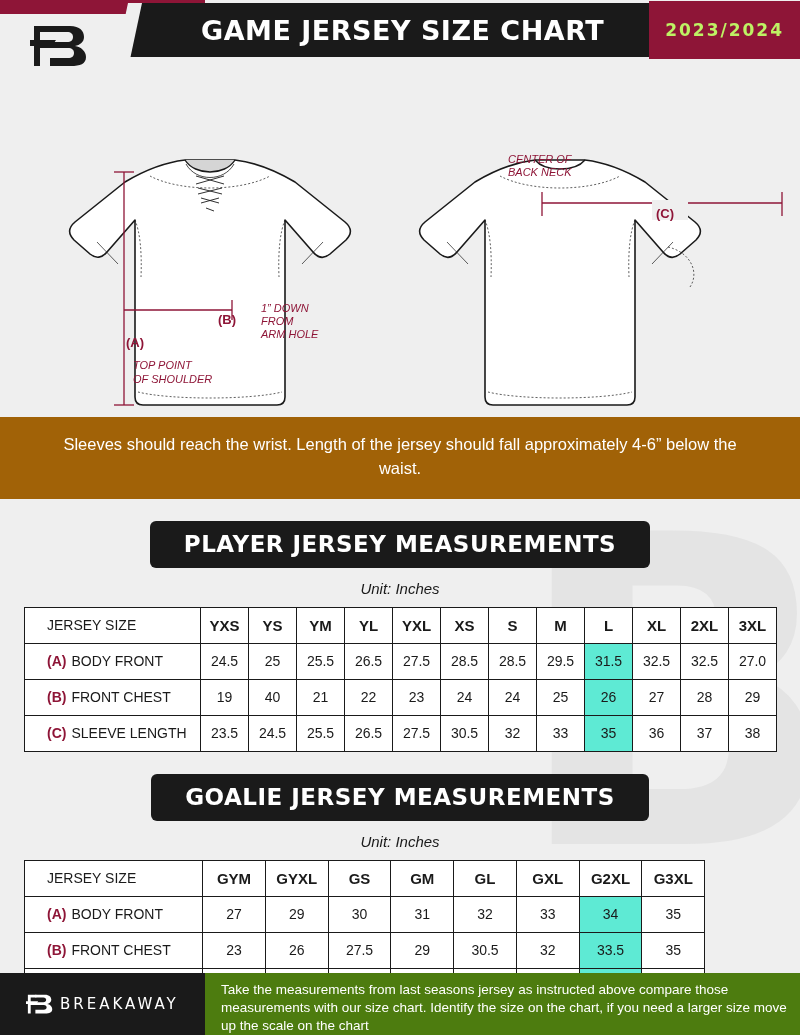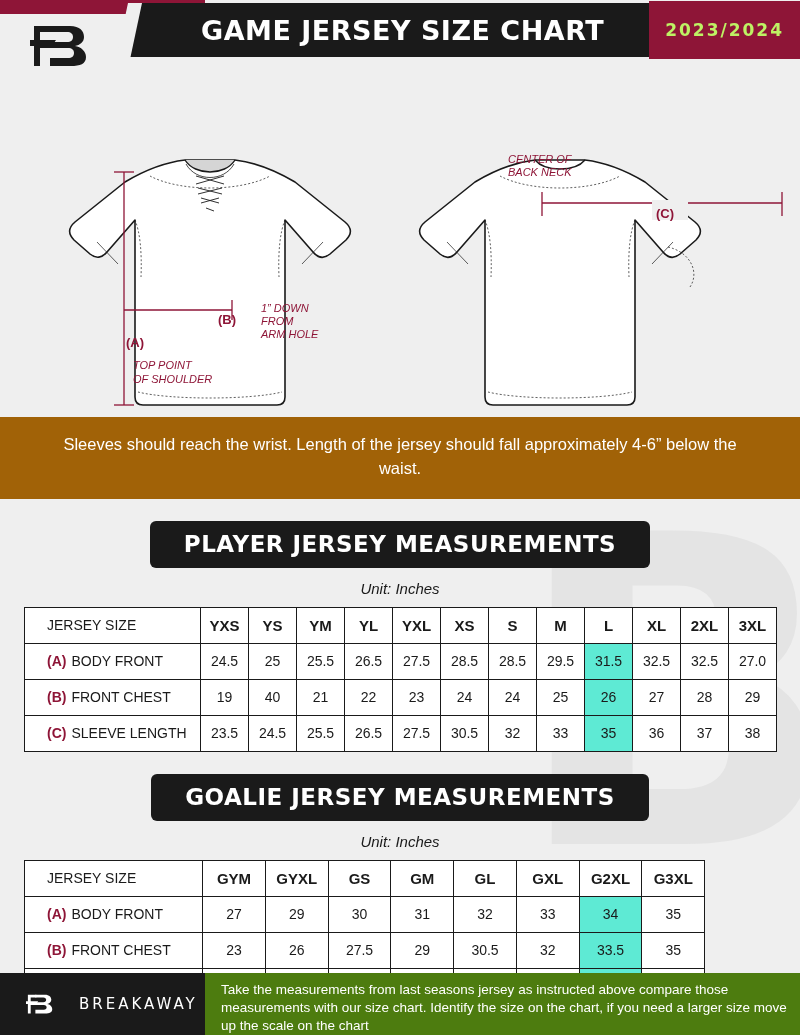--- a/index.html
+++ b/index.html
@@ -195,21 +195,21 @@
     width: 800px;
     height: 62px;
     display: flex;
     z-index: 3;
   }
   .footer-left {
     width: 205px;
     background: #1a1a1a;
     display: flex;
     align-items: center;
-    gap: 23px;
+    gap: 4px;
     padding-left: 26px;
     box-sizing: border-box;
   }
   .footer-brand {
     color: #ffffff;
     font-size: 15px;
     letter-spacing: 3px;
     font-family: "DejaVu Sans", sans-serif;
   }
   .footer-right {

